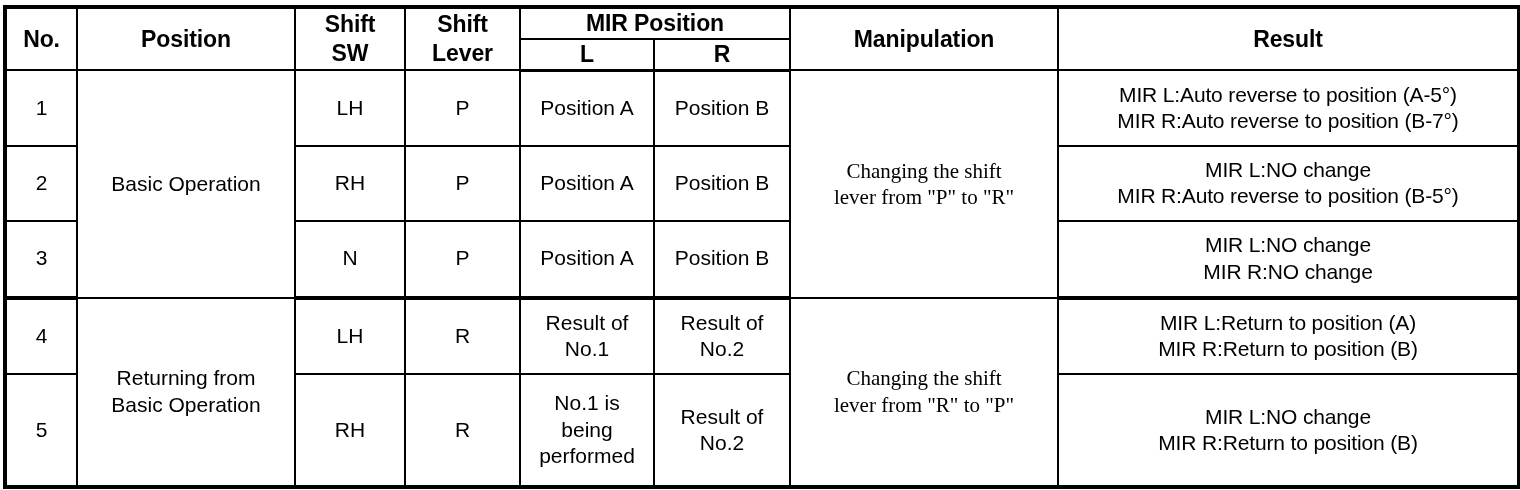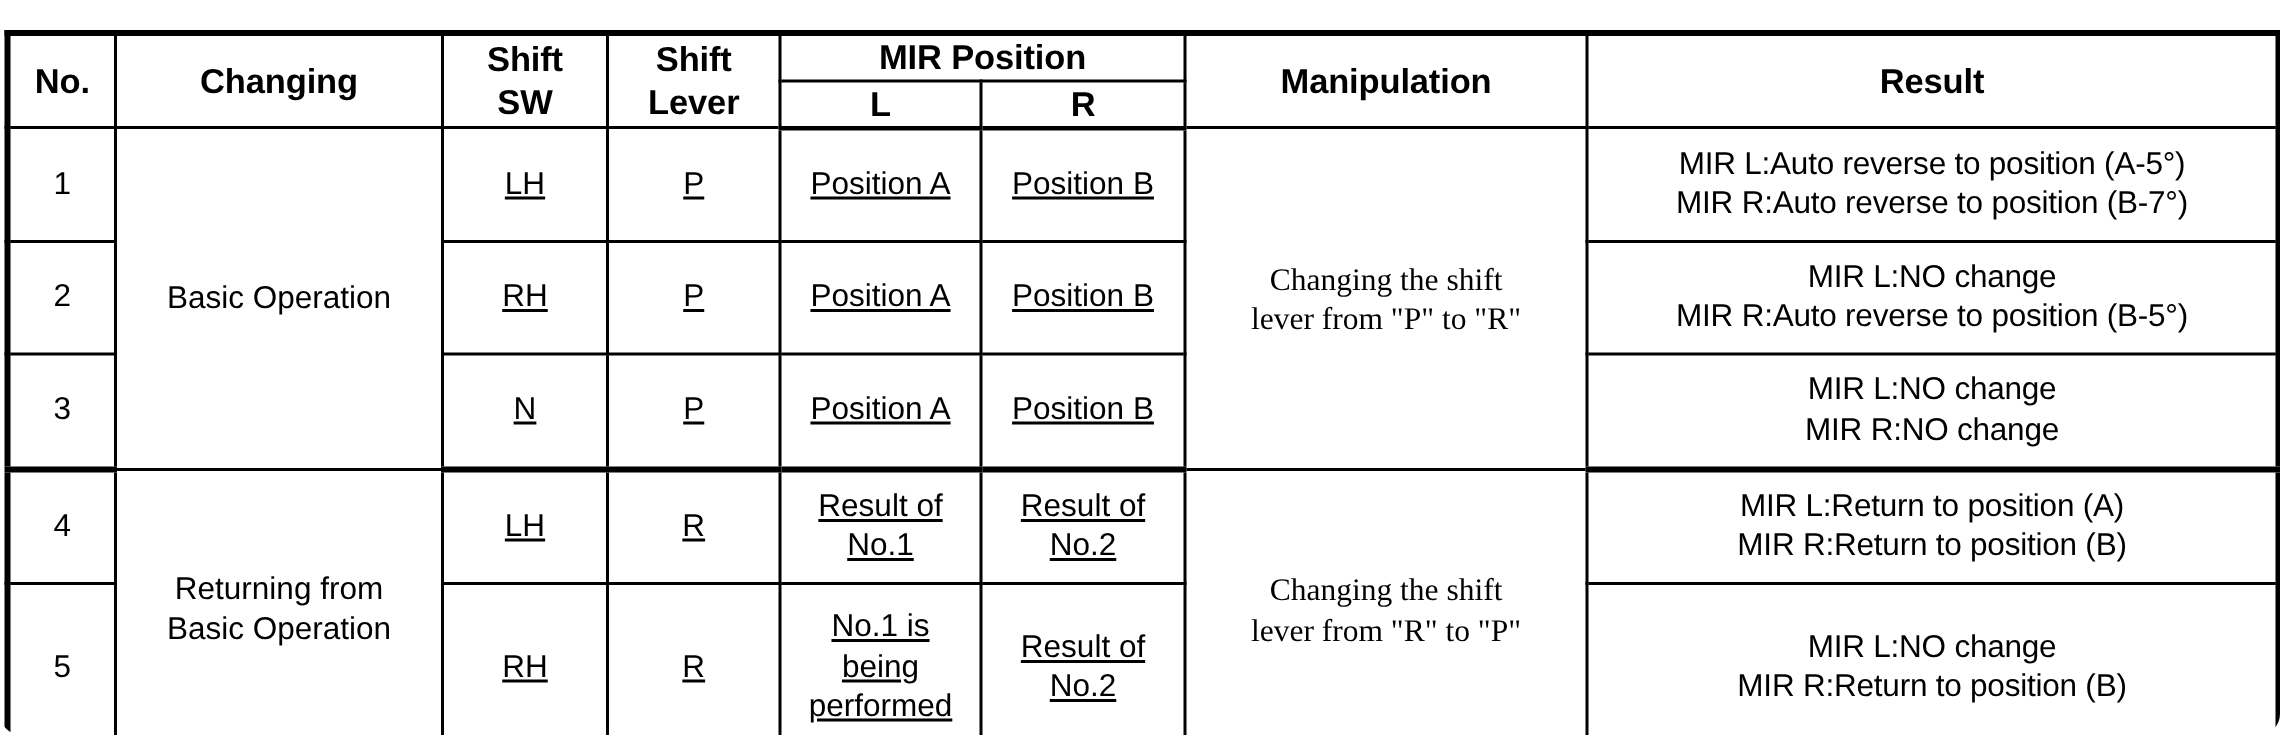--- a/index.html
+++ b/index.html
@@ -10,24 +10,23 @@
   body {
     font-family: "Liberation Sans", sans-serif;
     color: #000000;
     -webkit-font-smoothing: none;
   }
 
   #table-wrap {
     width: 1520px;
     height: 490px;
     box-sizing: border-box;
-    padding: 20px 3px 3px 3px;
+    padding: 5px 3px 3px 3px;
     background: #ffffff;
     overflow: hidden;
-    border-radius: 14px;
   }
 
   table.spec-table {
     border-collapse: collapse;
     table-layout: fixed;
     width: 1514px;
     height: 484px;
     border: 4px solid #000000;
     background: #ffffff;
   }
@@ -92,42 +91,42 @@
     border-left-width: 4px;
   }
 
   
   thead tr.head-bottom > th {
     border-bottom-width: 3px;
   }
 
   .row-no { font-size: 22px; }
   .op-cell { font-size: 22px; line-height: 1.3; margin-top: 11px; }
-  .small-cell { font-size: 22px; line-height: 1.28; text-decoration: underline; }
+  .small-cell { font-size: 22px; line-height: 1.28; }
 </style>
 </head>
 <body>
 
 <div id="table-wrap">
   <table class="spec-table">
     <colgroup>
       <col class="c-no">
       <col class="c-op">
       <col class="c-sw">
       <col class="c-lever">
       <col class="c-mirl">
       <col class="c-mirr">
       <col class="c-manip">
       <col class="c-result">
     </colgroup>
 
     <thead>
       <tr>
         <th rowspan="2">No.</th>
-        <th rowspan="2">Changing</th>
+        <th rowspan="2">Position</th>
         <th rowspan="2">Shift
 SW</th>
         <th rowspan="2">Shift
 Lever</th>
         <th colspan="2">MIR Position</th>
         <th rowspan="2" class="thick-left">Manipulation</th>
         <th rowspan="2" class="thick-left">Result</th>
       </tr>
       <tr class="head-bottom">
         <th>L</th>

